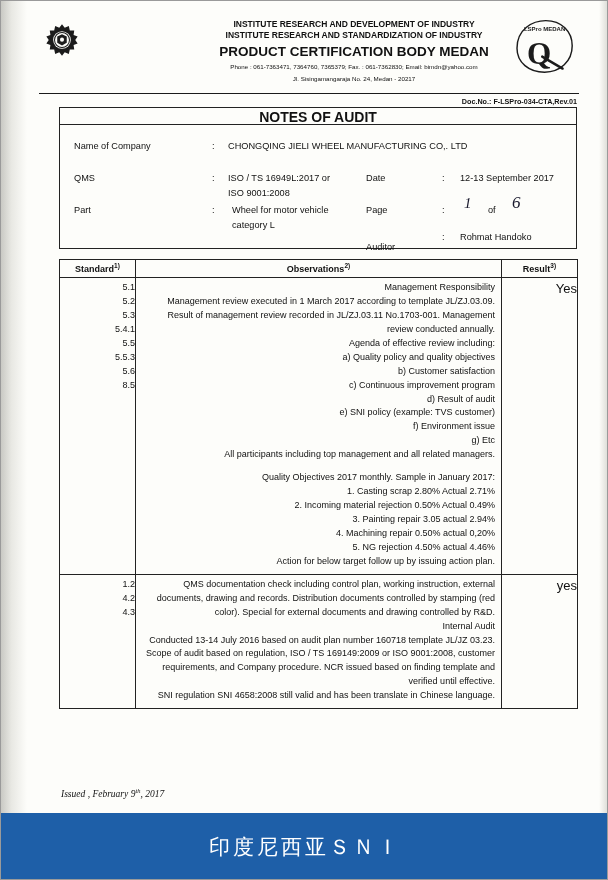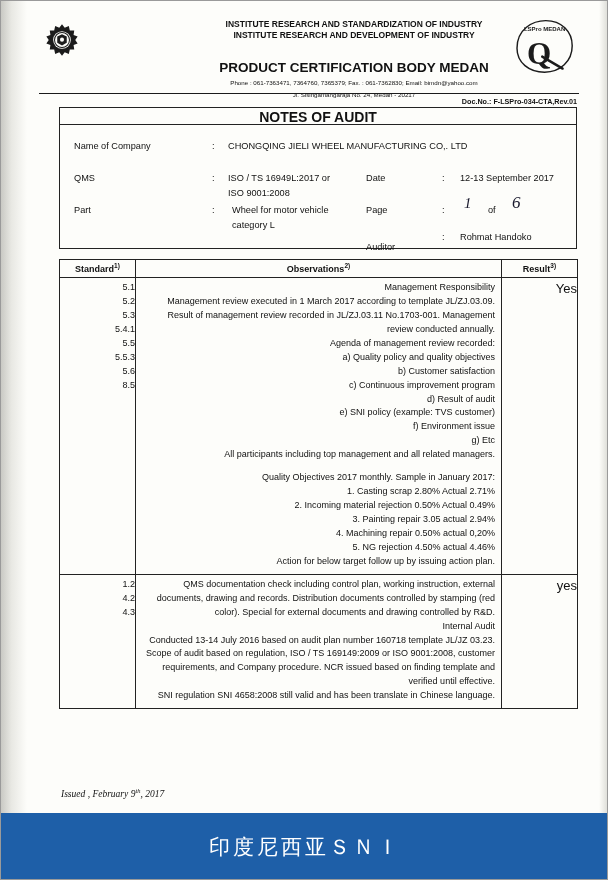--- a/index.html
+++ b/index.html
@@ -70,21 +70,21 @@
   .title-block {
     position: absolute;
     left: 150px; top: 2px;
     width: 330px;
     text-align: center;
   }
   .title-block .t1 {
     font-size: 8.5px; font-weight: bold; color: #111; line-height: 1.35;
   }
   .title-block .t2 {
-    font-size: 13.5px; font-weight: bold; color: #111; margin-top: 18px;
+    font-size: 13.5px; font-weight: bold; color: #111; margin-top: 2px;
   }
   .title-block .t3 {
     font-size: 6.2px; color: #111; margin-top: 3px; line-height: 1.5;
   }
   .sni-logo {
     position: absolute;
     right: 2px; top: 0px;
     width: 66px; height: 60px;
   }
   .hr-head {
@@ -233,22 +233,22 @@
             <path d="M50 4 L58 14 L70 9 L73 22 L86 22 L84 35 L96 40 L89 50 L96 60 L84 65 L86 78 L73 78 L70 91 L58 86 L50 96 L42 86 L30 91 L27 78 L14 78 L16 65 L4 60 L11 50 L4 40 L16 35 L14 22 L27 22 L30 9 L42 14 Z"></path>
           </g>
           <circle cx="50" cy="50" r="26" fill="#fdfdfa"></circle>
           <path d="M50 28 A22 22 0 0 1 50 72 A22 22 0 0 1 50 28 Z" fill="none" stroke="#1b1b1b" stroke-width="3"></path>
           <path d="M36 40 L50 33 L64 40 L64 58 L50 66 L36 58 Z" fill="#1b1b1b"></path>
           <circle cx="50" cy="49" r="6" fill="#fdfdfa"></circle>
         </svg>
       </div>
 
       <div class="title-block">
+        <div class="t1">INSTITUTE RESEARCH AND DEVELOPMENT OF INDUSTRY</div>
         <div class="t1">INSTITUTE RESEARCH AND STANDARDIZATION OF INDUSTRY</div>
-        <div class="t1">INSTITUTE RESEARCH AND DEVELOPMENT OF INDUSTRY</div>
         <div class="t2">PRODUCT CERTIFICATION BODY MEDAN</div>
         <div class="t3">Phone : 061-7363471, 7364760, 7365379; Fax. : 061-7362830; Email: bimdn@yahoo.com</div>
         <div class="t3">Jl. Sisingamangaraja No. 24, Medan - 20217</div>
       </div>
 
       <svg class="sni-logo" viewBox="0 0 110 100">
         <path d="M10 52 C10 20 36 6 58 6 C84 6 102 24 102 48 C102 74 82 92 56 92 C30 92 10 76 10 52 Z" fill="none" stroke="#1b1b1b" stroke-width="2.4"></path>
         <text x="56" y="24" font-size="10" font-family="Liberation Sans, sans-serif" font-weight="bold" fill="#1b1b1b" text-anchor="middle">LSPro MEDAN</text>
         <text x="47" y="78" font-size="52" font-family="Liberation Serif, serif" font-weight="bold" fill="#1b1b1b" text-anchor="middle">Q</text>
         <path d="M52 66 L86 86" stroke="#1b1b1b" stroke-width="4" stroke-linecap="round"></path>
@@ -321,21 +321,21 @@
             <div>5.3</div>
             <div>5.4.1</div>
             <div>5.5</div>
             <div>5.5.3</div>
             <div>5.6</div>
             <div>8.5</div>
           </td>
           <td class="cell-obs">
             <p>Management Responsibility</p>
             <p>Management review executed in 1 March 2017 according to template JL/ZJ.03.09. Result of management review recorded in JL/ZJ.03.11 No.1703-001. Management review conducted annually.</p>
-            <p>Agenda of management review recorded:</p>
+            <p>Agenda of effective review including:</p>
             <ul class="lst">
               <li>a)   Quality policy and quality objectives</li>
               <li>b)   Customer satisfaction</li>
               <li>c)   Continuous improvement program</li>
               <li>d)   Result of audit</li>
               <li>e)   SNI policy (example: TVS customer)</li>
               <li>f)    Environment issue</li>
               <li>g)   Etc</li>
             </ul>
             <p>All participants including top management and all related managers.</p>

